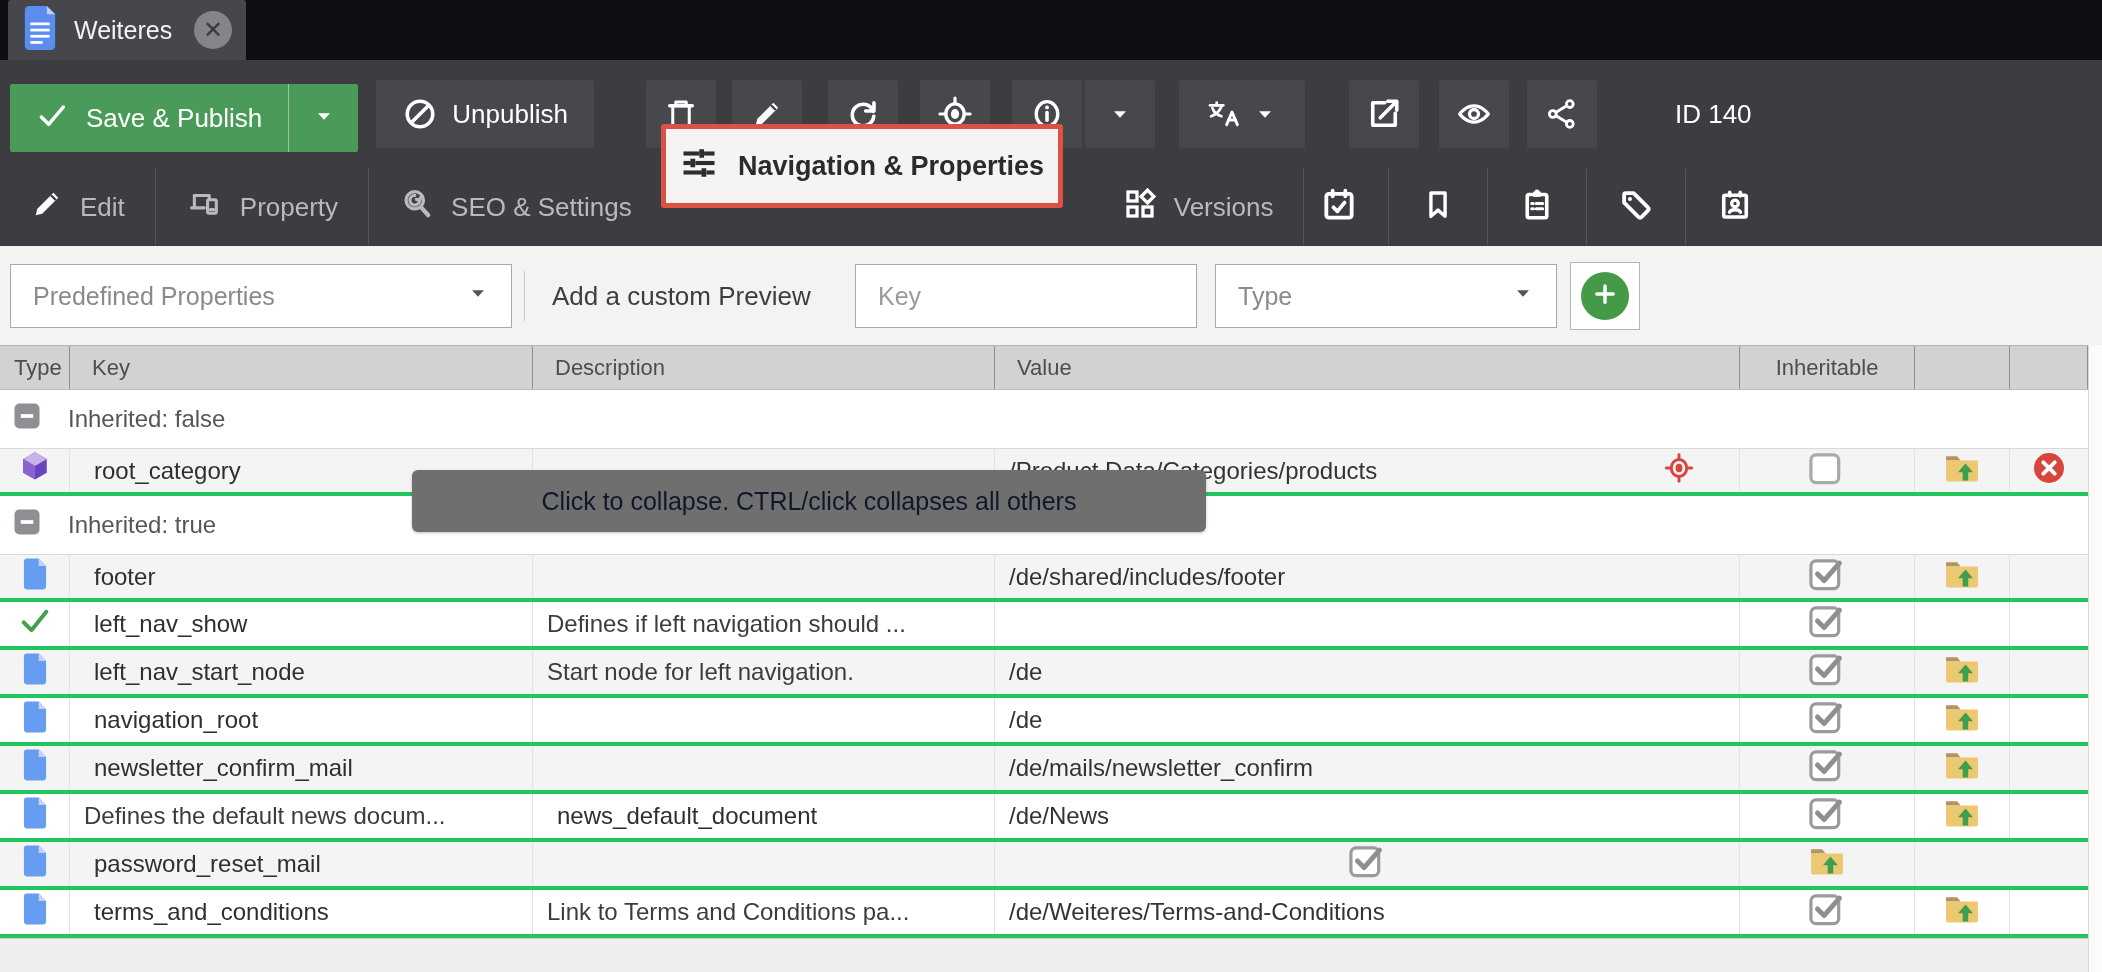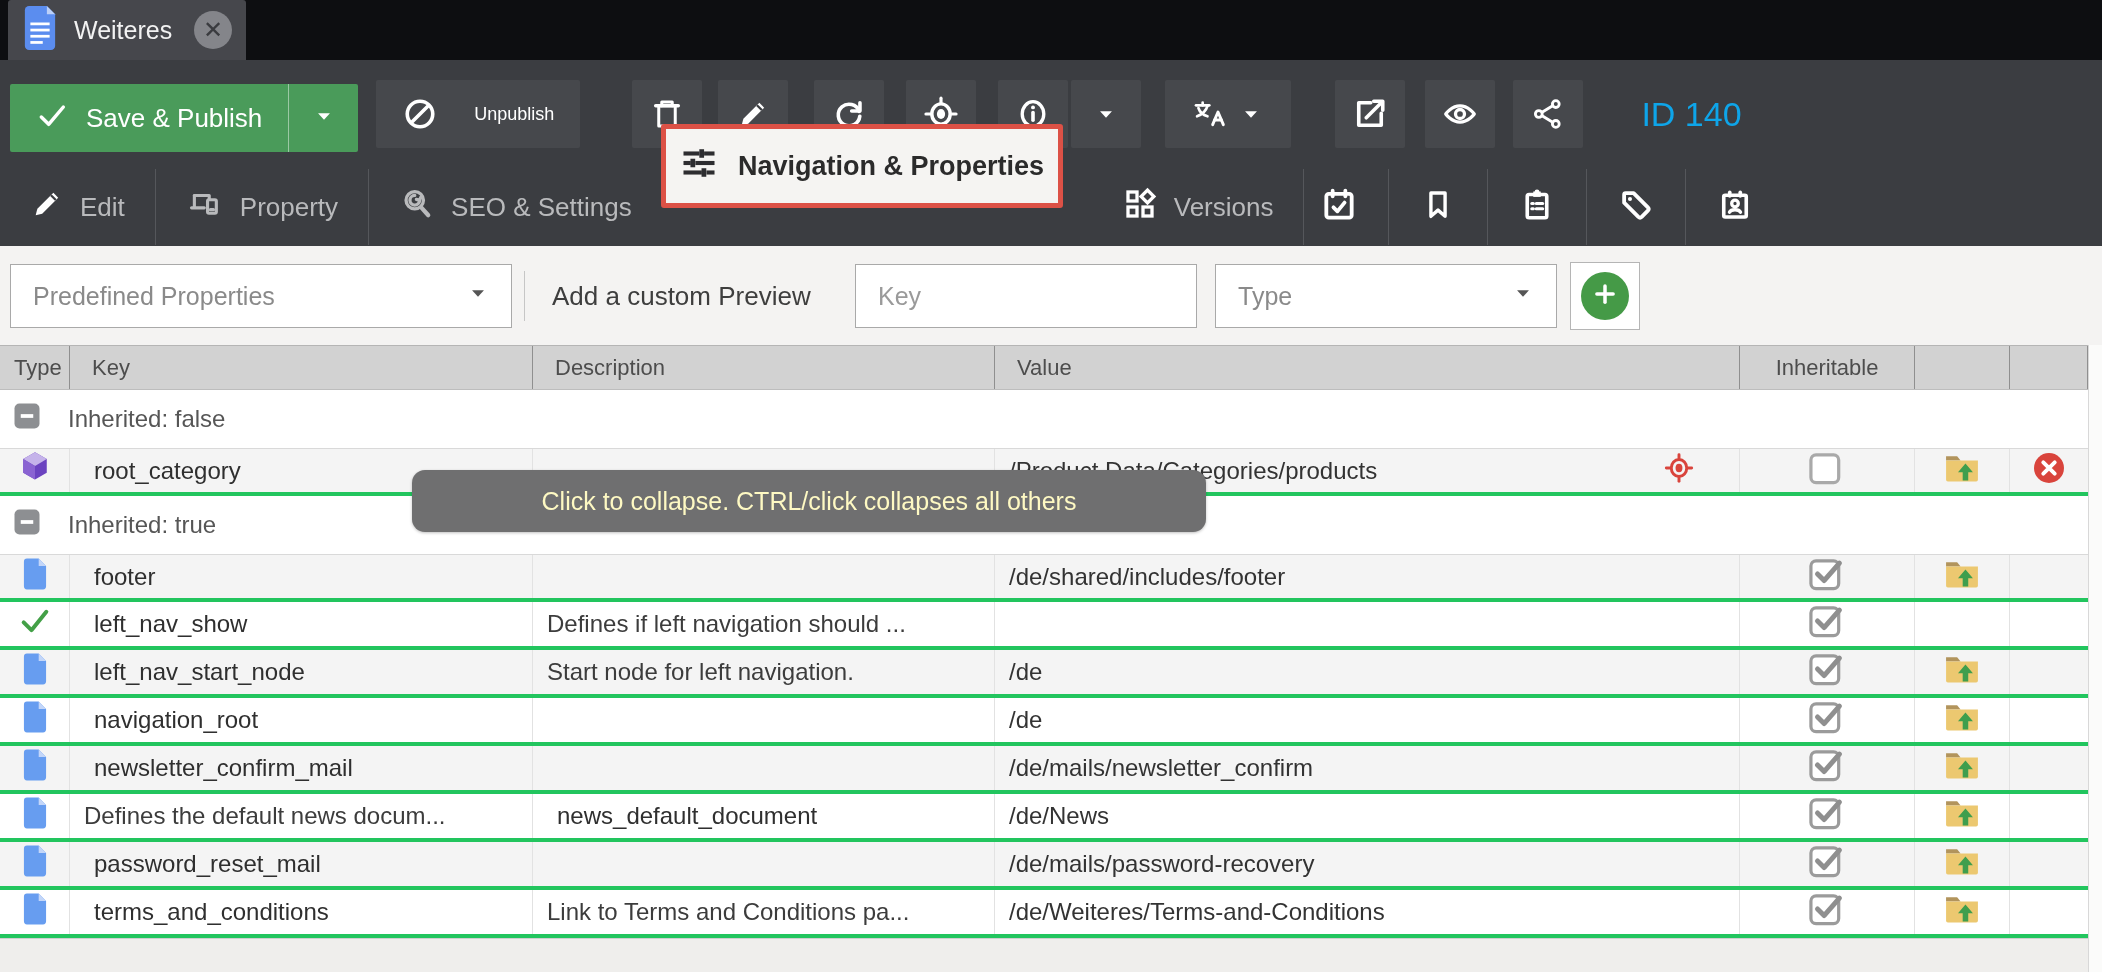--- a/index.html
+++ b/index.html
@@ -17,25 +17,25 @@
 
   
   .chrome { position:absolute; left:0; top:60px; width:100%; height:186px; background:#3b3d41; }
 
   .toolbar { position:absolute; left:0; top:0; width:100%; height:108px; display:flex; align-items:center; padding-left:10px; }
   .btn { height:68px; display:flex; align-items:center; justify-content:center; color:#fff; }
   .btn-split-green { display:flex; height:68px; background:#4a9b5a; border-radius:2px;margin-top:8px; }
   .btn-split-green .main { display:flex; align-items:center; gap:18px; padding:0 26px; font-size:26px; color:#fff; }
   .btn-split-green .caret { width:70px; display:flex; align-items:center; justify-content:center; border-left:1px solid rgba(255,255,255,.45); }
   .btn-dark { background:#46484c; border-radius:2px; }
-  .btn-unpublish { padding:0 26px; gap:36px; font-size:18px; margin-left:18px; }
+  .btn-unpublish { padding:0 26px; gap:14px; font-size:26px; margin-left:18px; }
   .iconbtn { width:70px; height:68px; background:#46484c; border-radius:2px; display:flex; align-items:center; justify-content:center; }
   .iconbtn svg, .btn svg { display:block; }
   .sp { flex:0 0 auto; }
-  .toolbar-id { color:#0ea5e9; font-size:34px; margin-left:58px; }
+  .toolbar-id { color:#ffffff; font-size:26px; margin-left:78px; }
   .wide { width:126px; gap:6px; }
 
   
   .viewtabs { position:absolute; left:0; top:108px; width:100%; height:78px; display:flex; align-items:center; color:#b9babc; }
   .vtab { display:flex; align-items:center; gap:16px; font-size:26px; padding:0 30px; height:78px; }
   .vdiv { width:1px; height:76px; background:#55575b; }
   .vtab-active { position:absolute; left:661px; top:-44px; height:84px; width:402px; background:#f5f4f2;
                  border:5px solid #dc5146; border-radius:3px; display:flex; align-items:center; justify-content:center; gap:20px;
                  color:#2b2b2b; font-size:27px; font-weight:bold; z-index:5; }
   .icon-tabs { position:absolute; left:1290px; top:0; height:78px; display:flex; align-items:center; }
@@ -81,22 +81,22 @@
   .c-type { justify-content:center; }
   .c-key { padding-left:24px; color:#2f2f2f; }
   .c-desc { padding-left:14px; color:#3c3c3c; }
   .c-val { padding-left:14px; position:relative; }
   .c-val .val-ico { position:absolute; right:44px; top:50%; transform:translateY(-50%); }
   .c-center { justify-content:center; }
   .tbl-footer { height:34px; background:#efeeec; border-top:1px solid #cfcfcf; }
   .gutter { position:absolute; right:0; top:0; bottom:0; width:14px; background:#fbfbfa; border-left:1px solid #d8d8d8; }
 
   
-  .tooltip { position:absolute; left:412px; top:470px; width:794px; height:62px; background:#6f6f70; border-radius:13px;
-             color:#fef9c3; font-size:25px; display:flex; align-items:center; justify-content:center; z-index:20;
+  .tooltip { position:absolute; left:412px; top:470px; width:794px; height:62px; background:#6f6f70; border-radius:6px;
+             color:#0f172a; font-size:25px; display:flex; align-items:center; justify-content:center; z-index:20;
              box-shadow:0 1px 3px rgba(0,0,0,.25); }
 </style>
 </head>
 <body>
 
 <div class="screen">
 
   <div class="tabstrip">
     <div class="doc-tab">
       <span><svg width="36" height="44" viewBox="0 0 26 32">
@@ -592,21 +592,20 @@
           </div>
           <div class="prow odd">
             <div class="cell c-type">
               <span><svg width="26" height="32" viewBox="0 0 20 26">
                   <path d="M1 3a2.5 2.5 0 0 1 2.5-2.5H13l6 6V23a2.5 2.5 0 0 1-2.5 2.5h-13A2.5 2.5 0 0 1 1 23z" fill="#679df0"></path>
                   <path d="M13 .5l6 6h-6z" fill="#c3d6f9"></path>
                 </svg></span>
             </div>
             <div class="cell c-key">password_reset_mail</div>
             <div class="cell c-desc"></div>
-            <div class="cell c-val">/de/mails/password-recovery</div>
             <div class="cell c-center">
               <span><svg width="38" height="36" viewBox="0 0 26 24">
                   <rect x="2" y="3" width="19" height="19" rx="3.5" fill="#fff" stroke="#9b9b9b" stroke-width="2.2"></rect>
                   <path d="M6.5 12l4.5 4.5L21.5 4.5" fill="none" stroke="#8f8f8f" stroke-width="3.4" stroke-linecap="round" stroke-linejoin="round"></path>
                 </svg></span>
             </div>
             <div class="cell c-center">
               <span><svg width="36" height="32" viewBox="0 0 26 22">
                   <path d="M1.5 2.5h8l2.5 3h-10.5z" fill="#b2945c"></path>
                   <path d="M1.5 5.5h23v14a1.3 1.3 0 0 1-1.3 1.3H2.8a1.3 1.3 0 0 1-1.3-1.3z" fill="#ecc870"></path>

